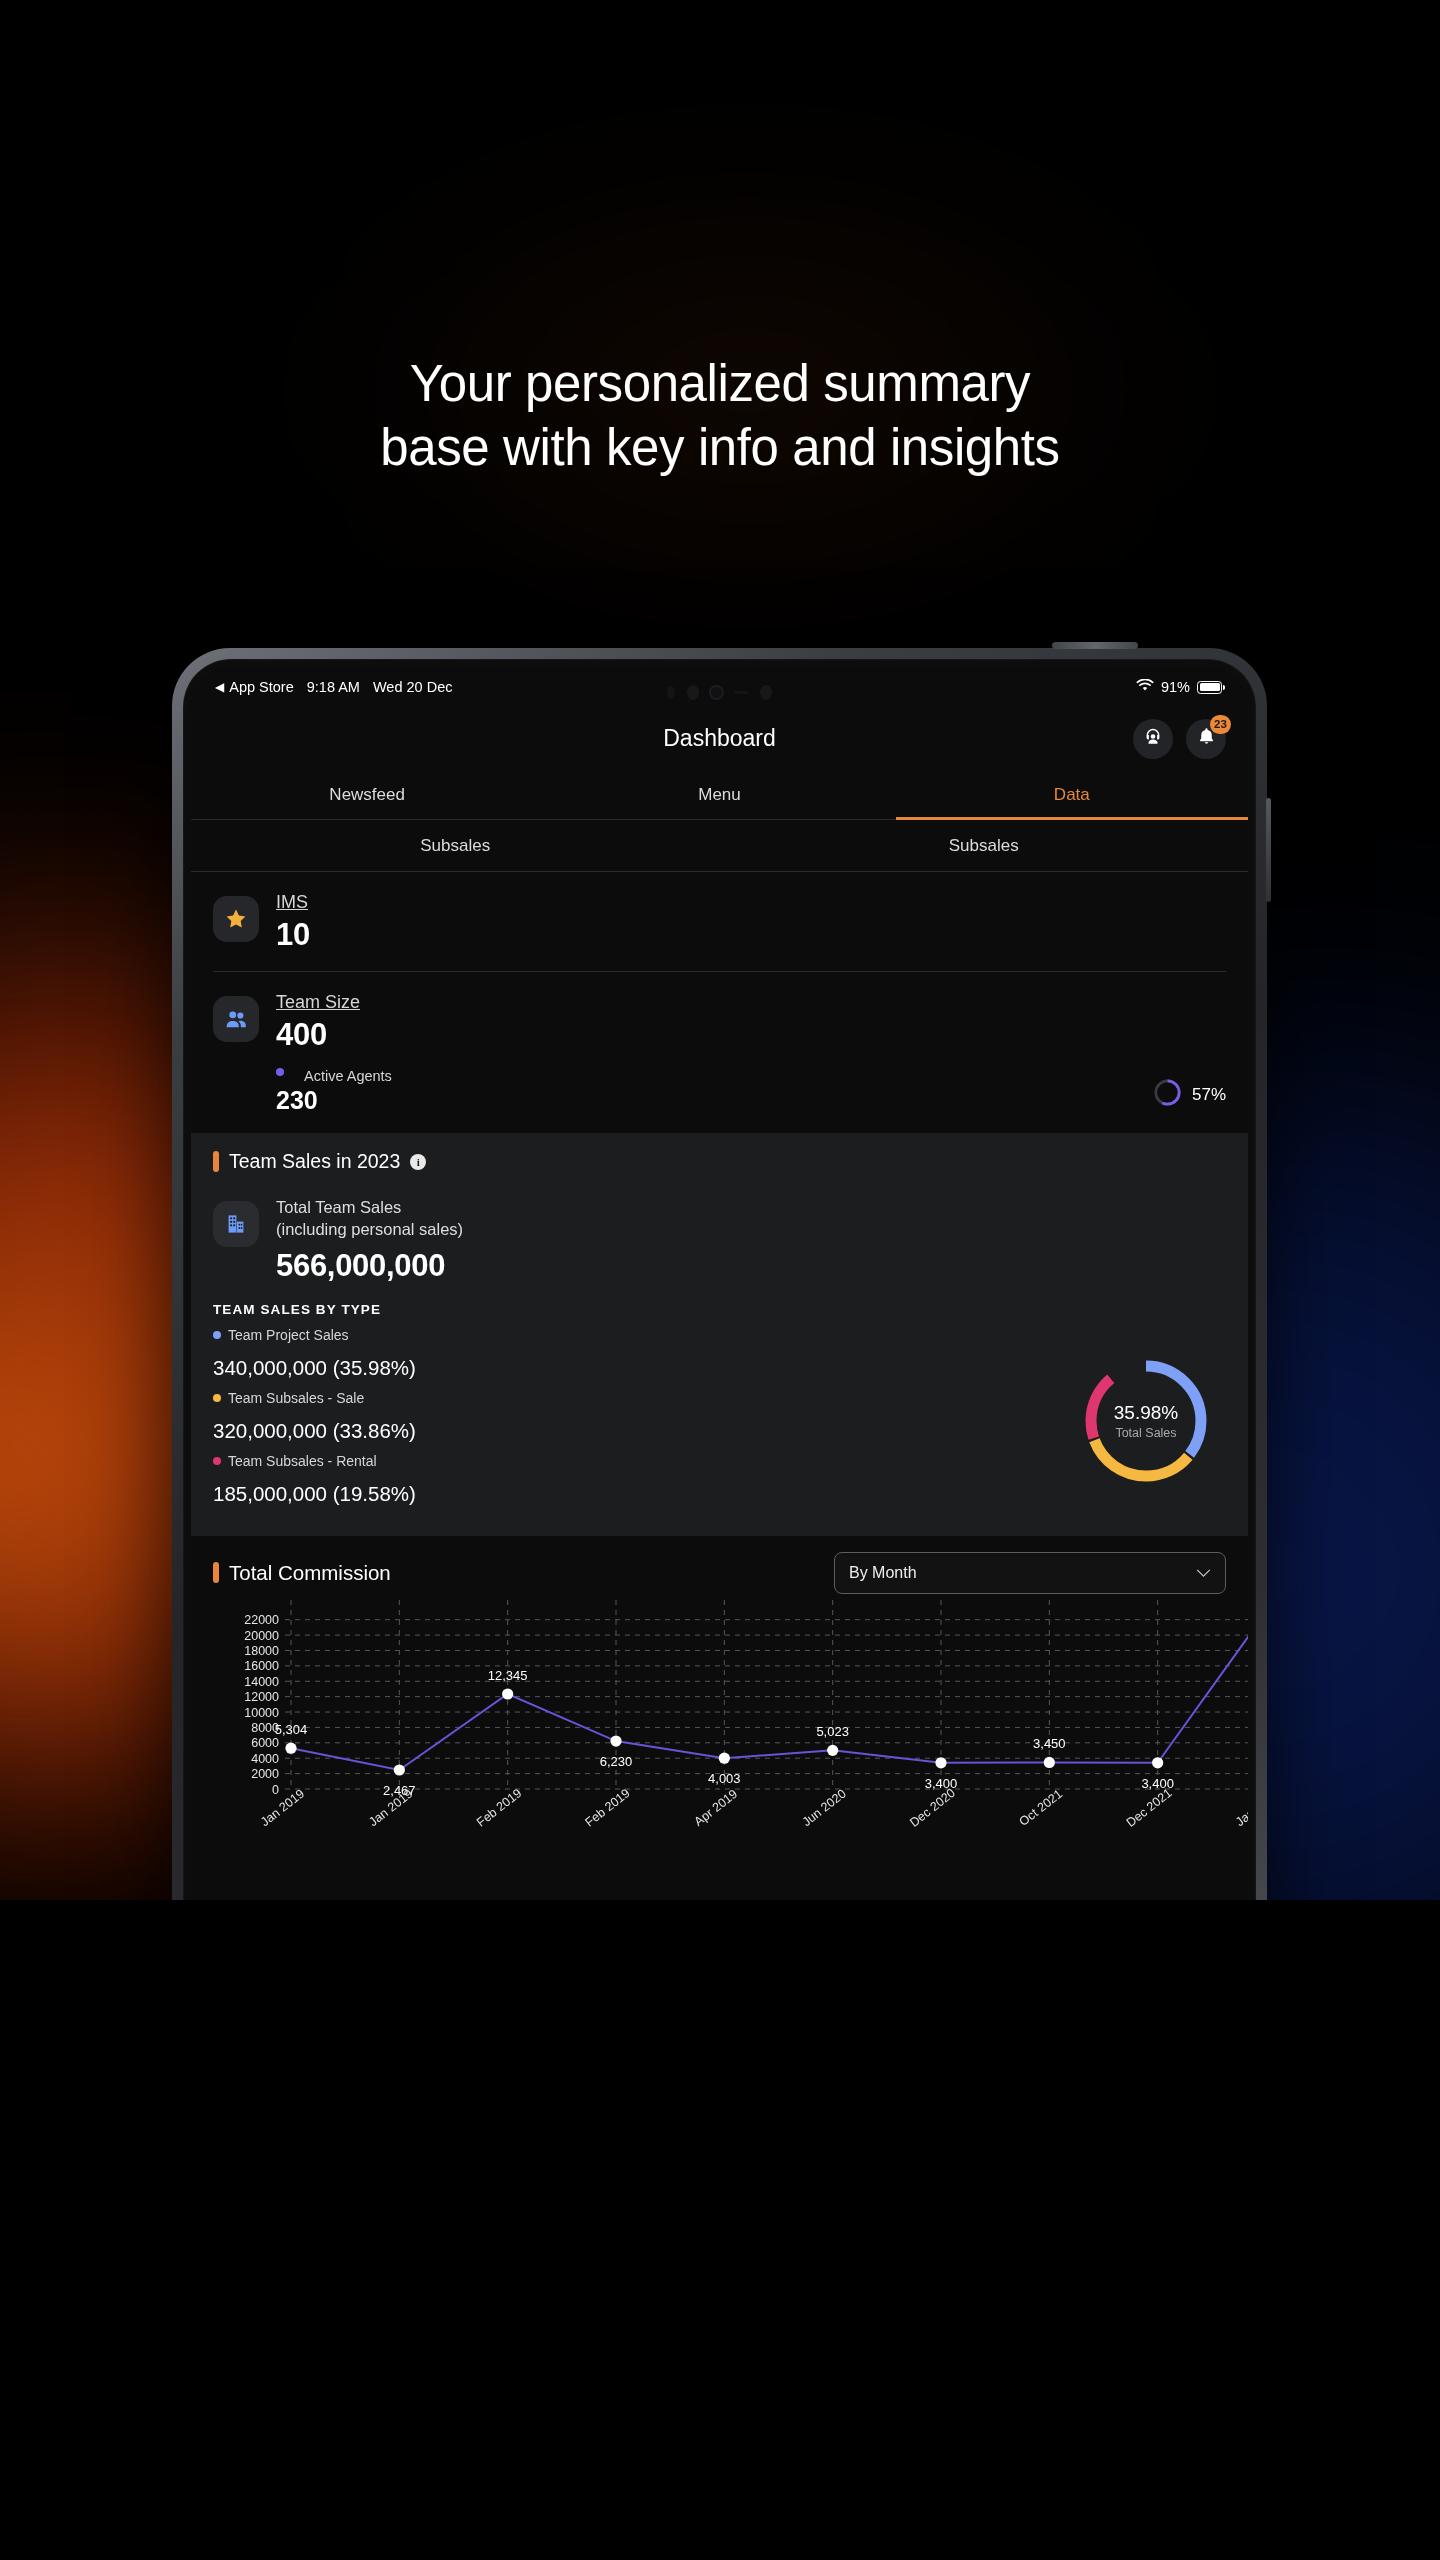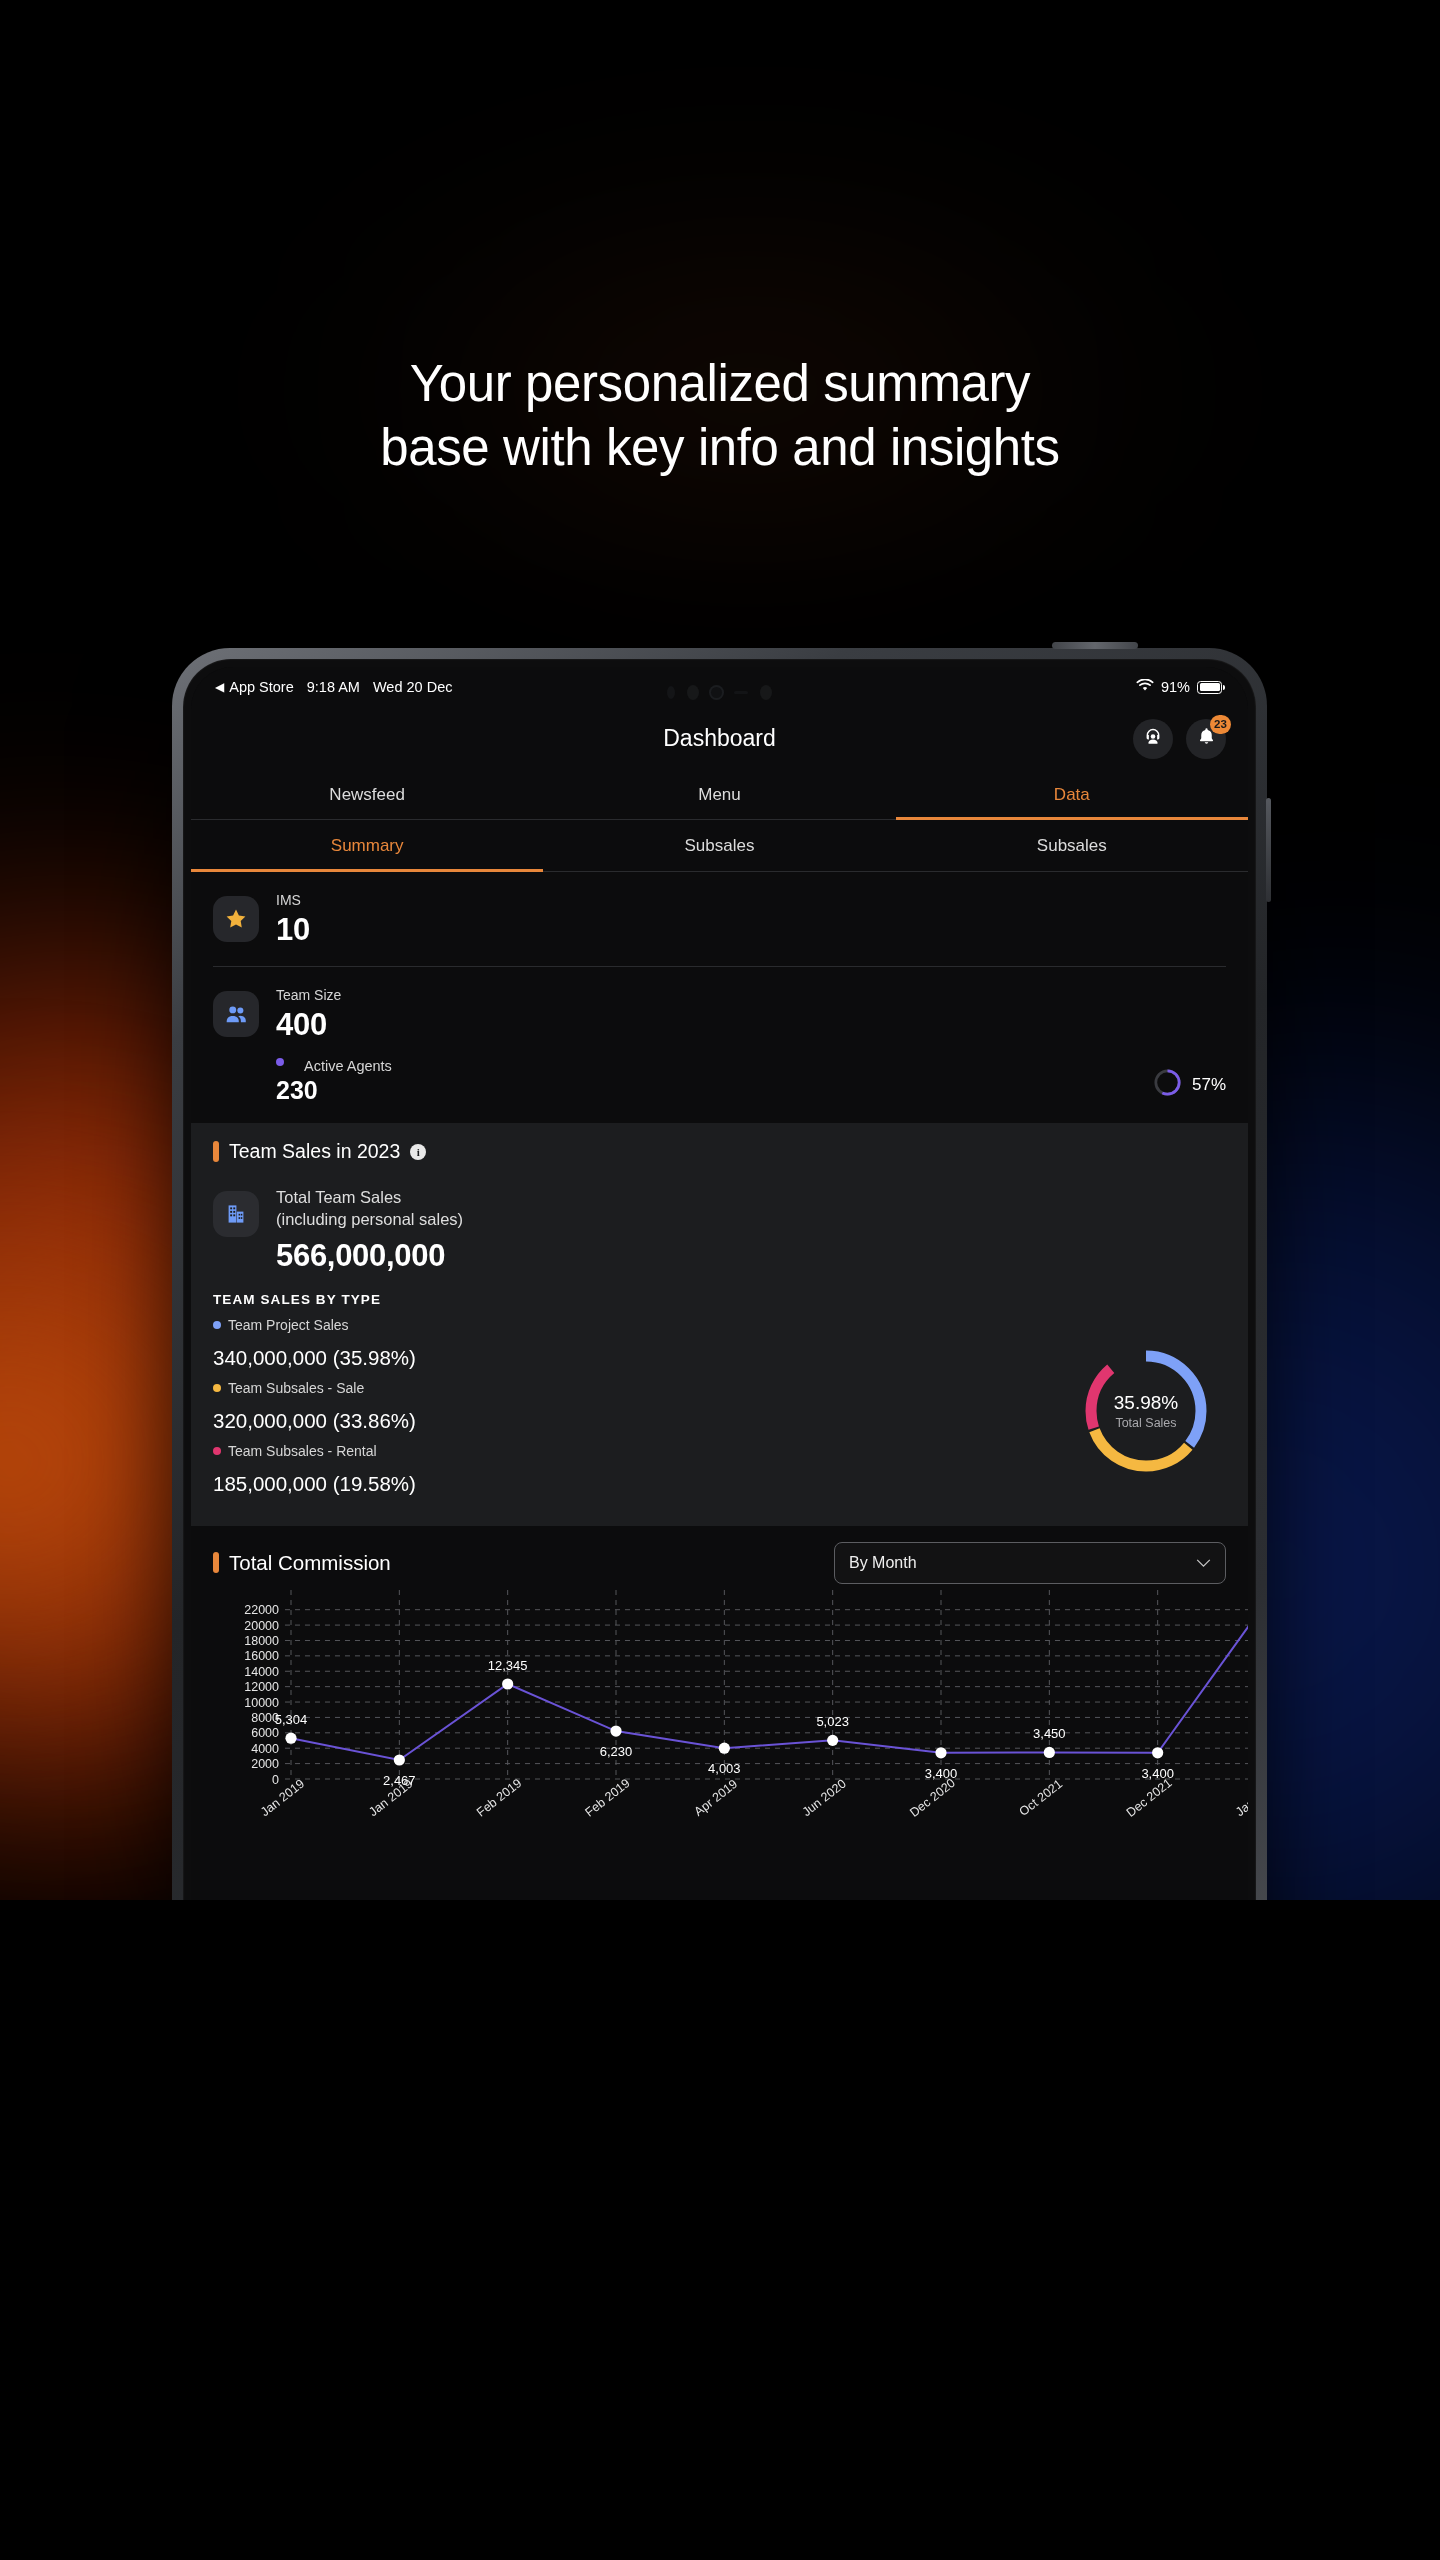--- a/index.html
+++ b/index.html
@@ -71,21 +71,21 @@
 
   
   .body { background:#0c0c0d; height:1250px; overflow:hidden; }
 
   
   .statcard { padding:0 22px; }
   .statrow { display:flex; gap:17px; padding:20px 0 18px; }
   .statrow.divider { border-top:1px solid #2a2b2e; }
   .sq-icon { width:46px; height:46px; border-radius:14px; background:#26272b; flex:0 0 46px;
              display:flex; align-items:center; justify-content:center; margin-top:4px; }
-  .stat-label { color:#d6d6d6; font-size:14px; margin-bottom:4px; }
+  .stat-label { color:#d6d6d6; font-size:18px; margin-bottom:4px;text-decoration:underline; }
   .stat-value { color:#fff; font-size:31px; font-weight:700; letter-spacing:-0.3px; }
   .sub-line { display:flex; align-items:flex-start; gap:20px; margin-top:15px; }
   .dot { width:8px; height:8px; border-radius:50%; flex:0 0 8px; }
   .sub-label { color:#d6d6d6; font-size:14.5px; }
   .sub-value { color:#fff; font-size:25px; font-weight:700; margin-top:2px; }
   .pct-wrap { margin-left:auto; display:flex; align-items:center; gap:10px; align-self:flex-end; padding-bottom:4px; }
   .pct-text { color:#fff; font-size:17px; }
 
   
   .panel { background:#1c1d1f; padding:17px 22px 20px; }
@@ -196,21 +196,20 @@
           </div>
         </div>
 
         <div class="tabrow">
           <div class="tab">Newsfeed</div>
           <div class="tab">Menu</div>
           <div class="tab active">Data</div>
         </div>
 
         <div class="tabrow sub">
-          <div class="tab active">Summary</div>
           <div class="tab">Subsales</div>
           <div class="tab">Subsales</div>
         </div>
 
         <div class="body">
 
           <div class="statcard">
 
             <div class="statrow">
               <div class="sq-icon">

